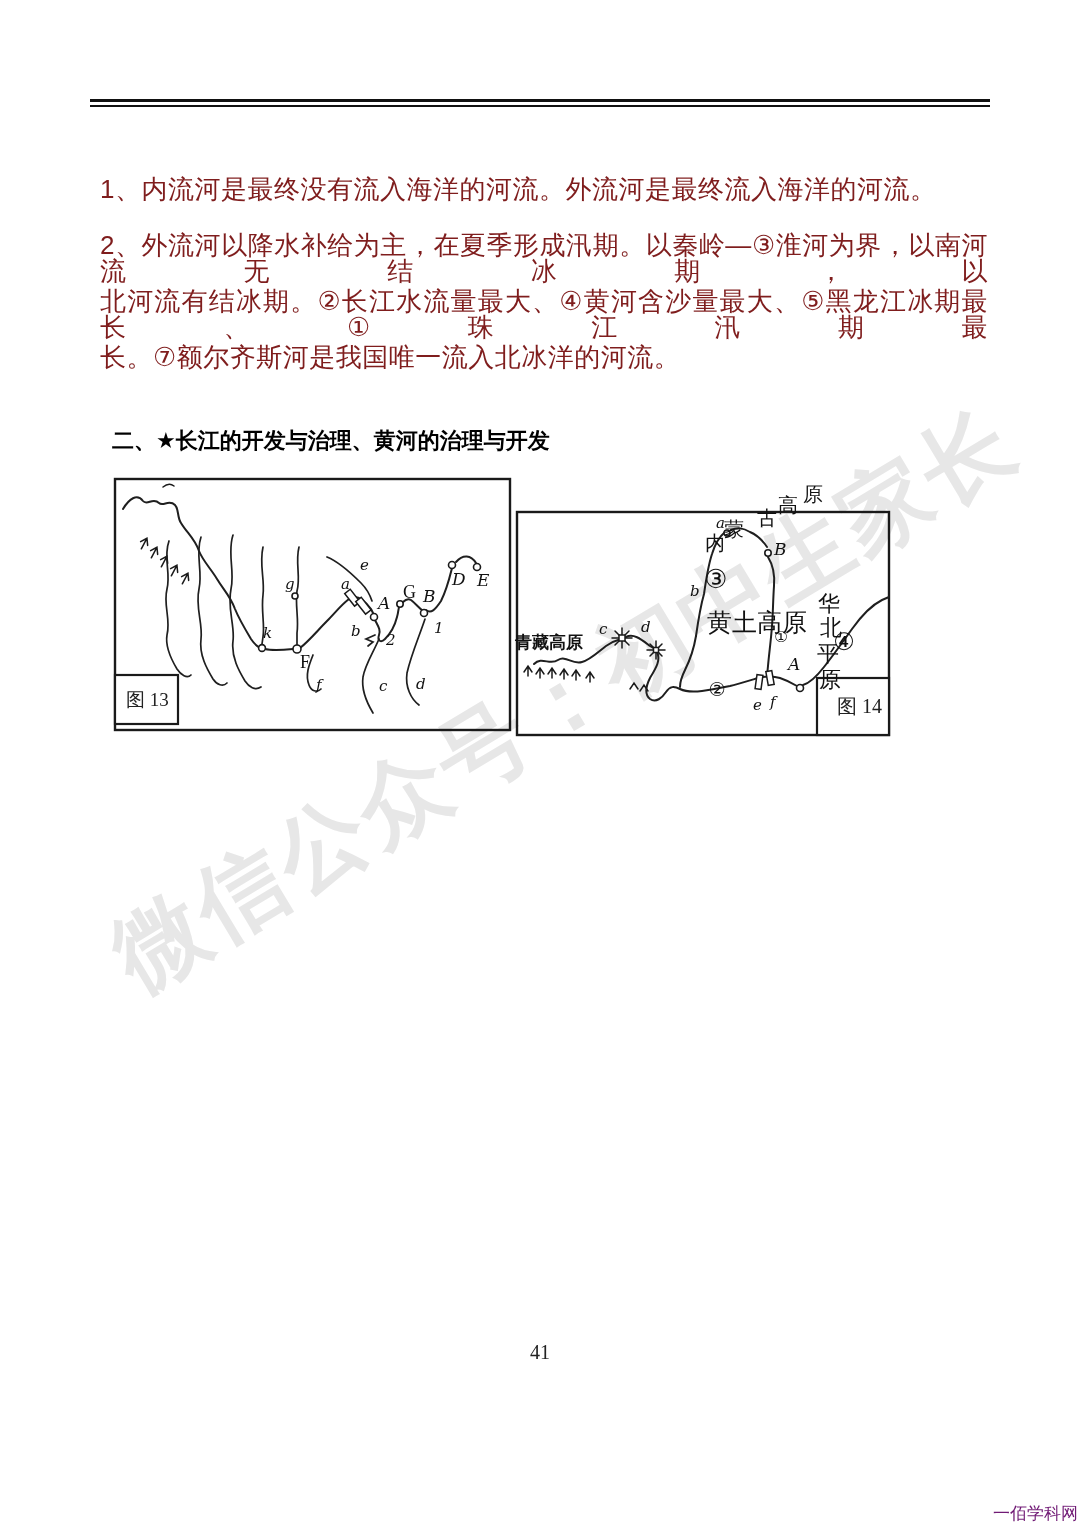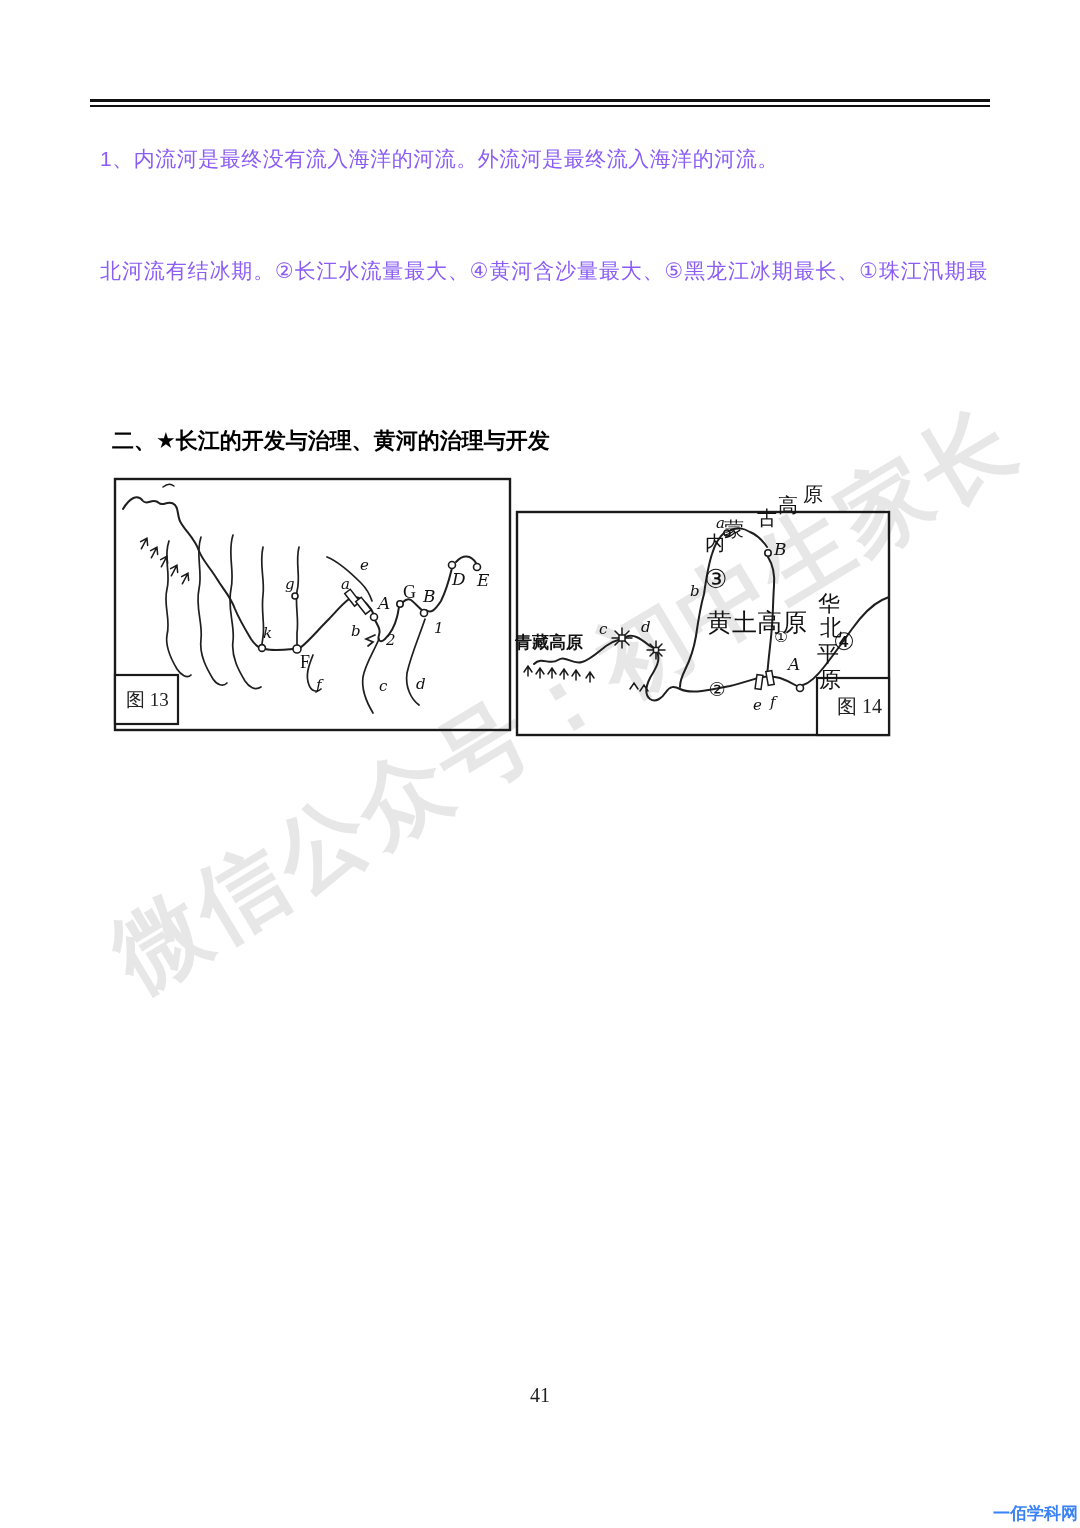--- a/index.html
+++ b/index.html
@@ -1,54 +1,56 @@
 <!DOCTYPE html>
 <html><head>
 <meta charset="utf-8">
 <style>
   html,body{margin:0;padding:0;background:#ffffff;}
   #page{position:relative;width:1080px;height:1528px;background:#fff;overflow:hidden;
         font-family:"Liberation Sans","DejaVu Sans",sans-serif;color:#111;}
   .rule-top{position:absolute;left:90px;top:99px;width:900px;height:3px;
             border-top:3px solid #111;border-bottom:2px solid #111;}
-  .bodyline{position:absolute;left:100px;width:888px;font-size:21px;line-height:26px;
-            letter-spacing:0.5px;color:#8b5cf6;white-space:nowrap;}
+  .bodyline{position:absolute;left:100px;width:888px;font-size:26px;line-height:26px;
+            letter-spacing:0.5px;color:#7f1d1d;white-space:nowrap;margin-top:30px;}
   .just{white-space:normal;text-align:justify;text-align-last:justify;}
   .heading{position:absolute;left:112px;top:426px;font-size:22px;font-weight:bold;color:#000;}
   .figsvg{position:absolute;z-index:2;}
   .fig-border{fill:none;stroke:#1a1a1a;stroke-width:2.4;}
   .river{fill:none;stroke:#1f1f1f;stroke-width:2;stroke-linecap:round;stroke-linejoin:round;}
   .trib{fill:none;stroke:#1f1f1f;stroke-width:1.7;stroke-linecap:round;}
   .marker{fill:#fff;stroke:#1a1a1a;stroke-width:1.6;}
   .dam{fill:#fff;stroke:#1a1a1a;stroke-width:1.5;}
   .mnt{fill:none;stroke:#1a1a1a;stroke-width:1.5;stroke-linecap:round;}
   .lab{font-family:"DejaVu Serif","Liberation Serif",serif;font-style:italic;font-size:15px;fill:#111;}
   .cap{font-family:"Liberation Serif","DejaVu Serif",serif;font-style:normal;font-size:16px;fill:#111;}
   .cjk-lab{font-family:"Liberation Serif","DejaVu Serif",serif;fill:#111;}
   .circnum{font-family:"DejaVu Sans","Liberation Sans",sans-serif;fill:#111;}
   .figcapbox{fill:#fff;stroke:#1a1a1a;stroke-width:2.2;}
   .figcap{font-family:"Liberation Serif","DejaVu Serif",serif;font-size:19px;fill:#222;}
   .watermark{position:absolute;left:122px;top:905px;z-index:1;white-space:nowrap;
              font-size:90px;font-weight:bold;letter-spacing:4px;color:#e7e7e7;
              transform:rotate(-31deg);transform-origin:0 50%;user-select:none;}
-  .pagenum{position:absolute;left:0;top:1384px;width:1080px;text-align:center;
+  .pagenum{position:absolute;left:0;top:1341px;width:1080px;text-align:center;
            font-family:"Liberation Serif","DejaVu Serif",serif;font-size:20px;color:#222;}
-  .sitewm{position:absolute;right:2px;top:1502px;font-size:17px;color:#3b82f6;font-weight:bold;}
+  .sitewm{position:absolute;right:2px;top:1502px;font-size:17px;color:#701a75;}
 </style>
 </head>
 <body>
 
 <div id="page">
 
   <div class="rule-top"></div>
 
   <div class="watermark">微信公众号：初中生家长</div>
 
   <div class="bodyline" style="top:146px">1、内流河是最终没有流入海洋的河流。外流河是最终流入海洋的河流。</div>
+  <div class="bodyline just" style="top:202px">2、外流河以降水补给为主，在夏季形成汛期。以秦岭—③淮河为界，以南河流无结冰期，以</div>
   <div class="bodyline just" style="top:258px">北河流有结冰期。②长江水流量最大、④黄河含沙量最大、⑤黑龙江冰期最长、①珠江汛期最</div>
+  <div class="bodyline" style="top:314px">长。⑦额尔齐斯河是我国唯一流入北冰洋的河流。</div>
   <div class="heading">二、★长江的开发与治理、黄河的治理与开发</div>
 
   <svg class="figsvg" style="left:113px;top:477px" width="400" height="256" viewBox="0 0 400 256">
     <rect class="fig-border" x="2" y="2" width="395" height="251"></rect>
 
     <g>
       <path class="mnt" d="M50,10 q6,-5 11,-1"></path>
       <g transform="translate(30,58) rotate(28)">
           <path class="mnt" d="M5,13 L5,2 M1,7 L5,1 L9,7"></path>
         </g>

